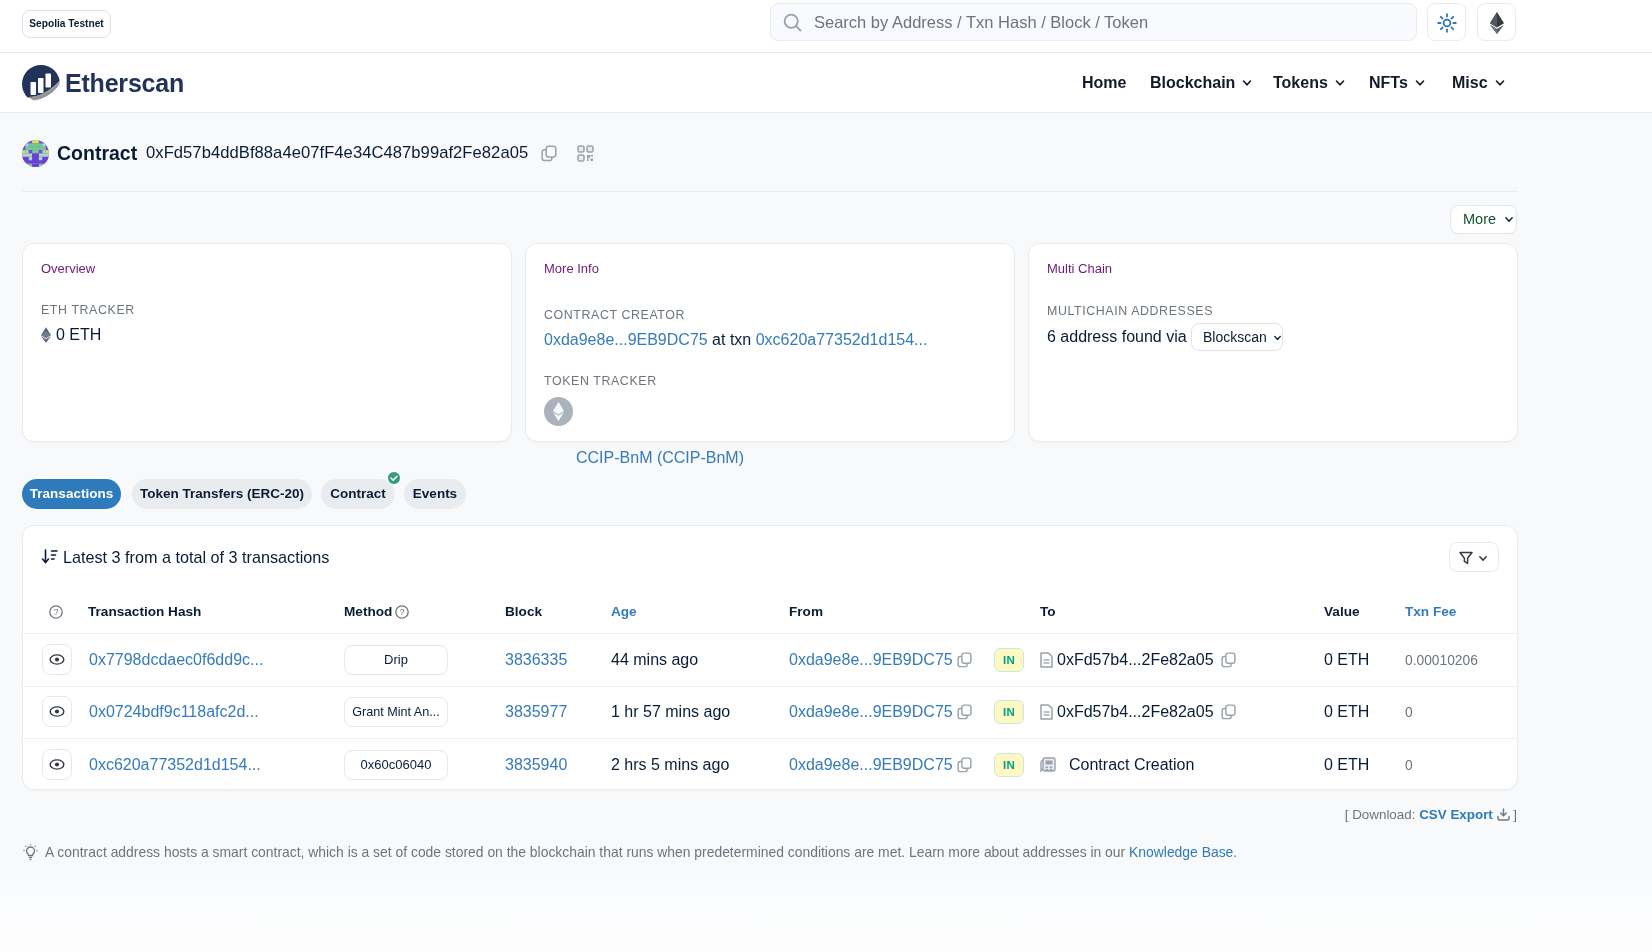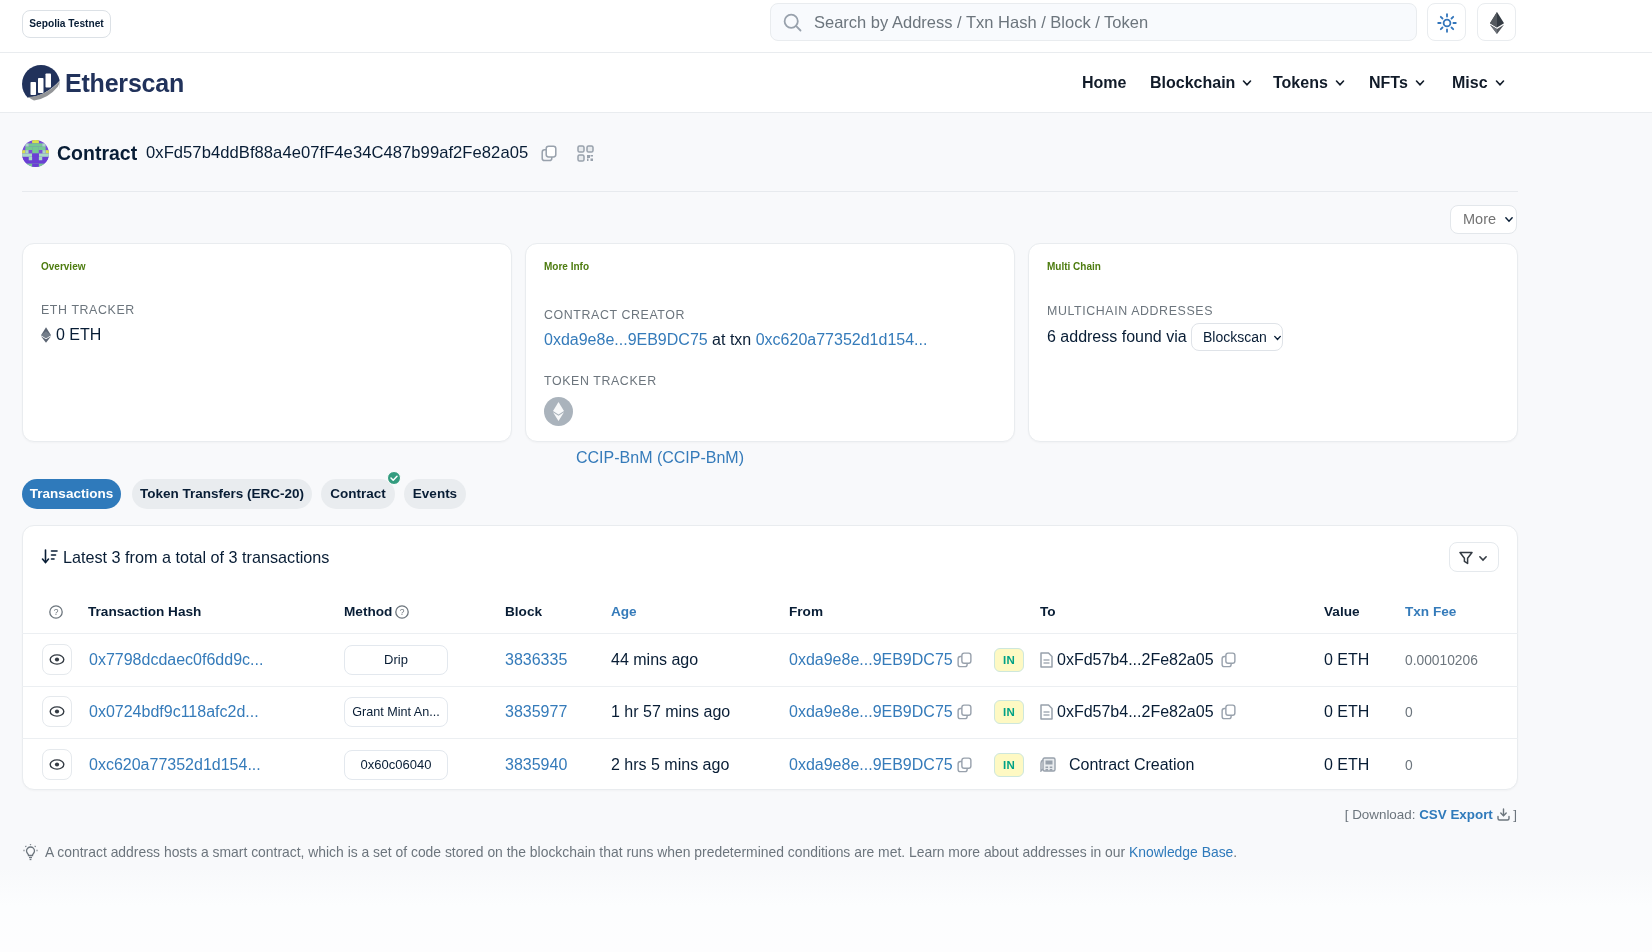--- a/index.html
+++ b/index.html
@@ -10,23 +10,23 @@
   .topbar { left:0; top:0; width:1652px; height:53px; background:#fff; border-bottom:1px solid #e9ecef; }
   .badge-net { left:22px; top:10px; width:89px; height:28px; background:#fff; border:1px solid #dce1e6; border-radius:8px; font-size:10.2px; font-weight:bold; line-height:26px; text-align:center; color:#081d35; white-space:nowrap; }
   .search { left:770px; top:3px; width:647px; height:38px; background:#f8fafd; border:1px solid #e9ecef; border-radius:8px; }
   .search-ph { left:814px; top:3px; height:38px; line-height:38px; font-size:16.5px; color:#6c757d; }
   .sqbtn { top:3px; width:39px; height:38px; background:#fff; border:1px solid #e9ecef; border-radius:8px; text-align:center; }
   .navbar { left:0; top:53px; width:1652px; height:60px; background:#fff; border-bottom:1px solid #e9ecef; }
   .logotext { left:65px; top:53px; height:60px; line-height:60px; font-size:25px; font-weight:bold; color:#21325b; letter-spacing:-0.2px; }
   .navitem { top:53px; height:60px; line-height:60px; font-size:16px; font-weight:600; color:#111b29; }
   .chev { display:inline-block; width:10px; height:10px; margin-left:7px; }
   .divider { left:22px; top:191px; width:1496px; height:1px; background:#e7eaee; }
-  .morebtn { left:1450px; top:205px; width:67px; height:29px; background:#fff; border:1px solid #e3e7eb; border-radius:8px; font-size:14.5px; font-weight:500; color:#737373; text-align:left; line-height:27px; padding-left:12px; }
+  .morebtn { left:1450px; top:205px; width:67px; height:29px; background:#fff; border:1px solid #e3e7eb; border-radius:8px; font-size:14.5px; font-weight:500; color:#14532d; text-align:left; line-height:27px; padding-left:12px; }
   .card { top:243px; width:490px; height:199px; background:#fff; border:1px solid #e9ecef; border-radius:12px; box-shadow:0 1px 2px rgba(0,0,0,0.03); }
-  .cardtitle { font-size:10px; font-weight:bold; color:#4d7c0f; }
+  .cardtitle { font-size:13px; font-weight:normal; color:#701a75; }
   .cardlabel { font-size:12.4px; color:#6c757d; letter-spacing:0.6px; }
   .blue { color:#357bba !important; }
   .tab { top:479px; height:30px; border-radius:15px; font-size:13.5px; font-weight:bold; line-height:30px; text-align:center; }
   .tab-on { background:#2f7abb; color:#fff; }
   .tab-off { background:#e9ecef; color:#081d35; }
   .tablecard { left:22px; top:525px; width:1496px; height:265px; background:#fff; border:1px solid #e9ecef; border-radius:12px; box-shadow:0 1px 2px rgba(0,0,0,0.03); }
   .th { top:598px; height:28px; line-height:28px; font-size:13.6px; font-weight:bold; color:#081d35; }
   .rowline { left:22px; width:1496px; height:1px; background:#eceff2; }
   .cell { height:30px; line-height:30px; font-size:16px; color:#081d35; }
   .eyebtn { left:42px; width:30px; height:31px; border:1px solid #e5e9ed; border-radius:8px; background:#fff; }

